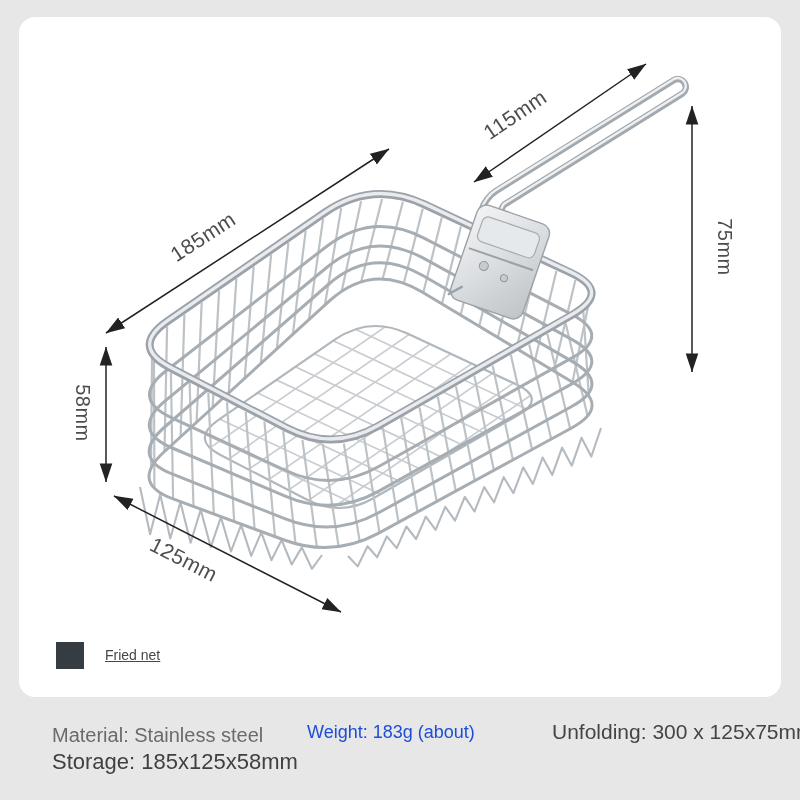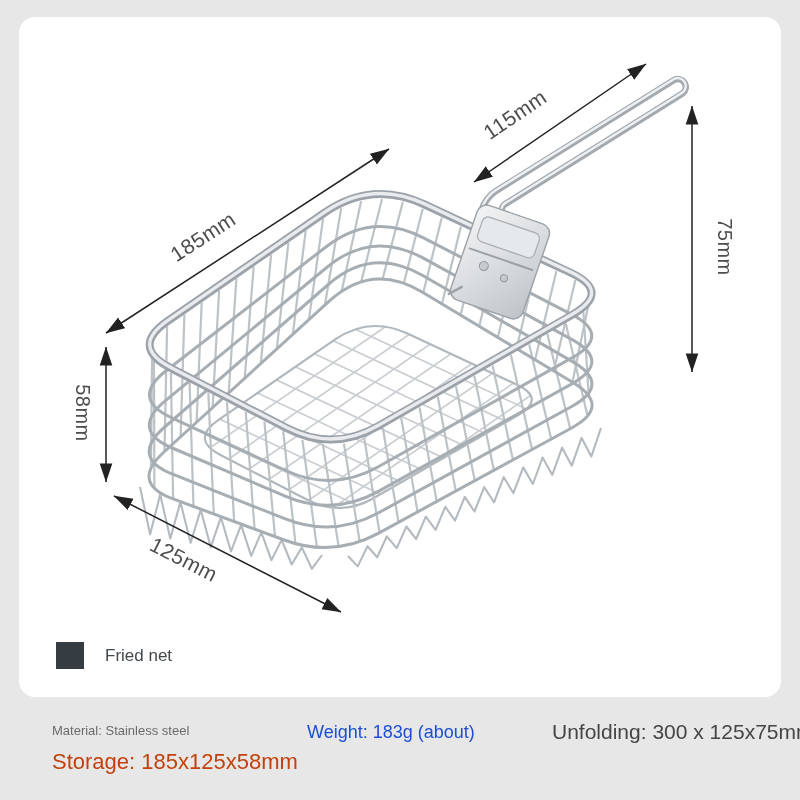--- a/index.html
+++ b/index.html
@@ -17,27 +17,27 @@
     fill:#4d4d4d; font-size:21px; letter-spacing:0.5px;
     font-family:"Liberation Sans", sans-serif;
   }
   .dim-label.small{ font-size:20px; }
   .dim-arrow{ stroke:#222222; stroke-width:1.5; }
   .legend{ position:absolute; left:56px; top:642px; display:flex; align-items:center; }
   .legend .swatch{
     display:inline-block; width:28px; height:27px; background:#363d42;
   }
   .legend .legend-label{
-    margin-left:21px; font-size:17px; color:#43484c; line-height:27px;
+    margin-left:21px; font-size:14px; color:#43484c; line-height:27px;text-decoration:underline;
   }
   .spec{ position:absolute; line-height:1.2; white-space:nowrap; }
-  .spec-material{ left:52px; top:723px; font-size:13px; color:#6b6b6b; }
+  .spec-material{ left:52px; top:723px; font-size:20px; color:#6b6b6b; }
   .spec-weight{ left:307px; top:722px; font-size:18px; color:#1d4ed8; }
   .spec-unfolding{ left:552px; top:719px; font-size:21px; color:#454545; }
-  .spec-storage{ left:52px; top:749px; font-size:22px; color:#c2410c; }
+  .spec-storage{ left:52px; top:749px; font-size:22px; color:#404040; }
 </style>
 </head>
 <body>
 
 <div class="page">
   <div class="card"></div>
 
   <svg class="figure" viewBox="0 0 800 800">
     <defs>
       <marker id="ah-end" viewBox="0 0 13 10" refX="12.4" refY="5" markerWidth="13" markerHeight="10" orient="auto">

